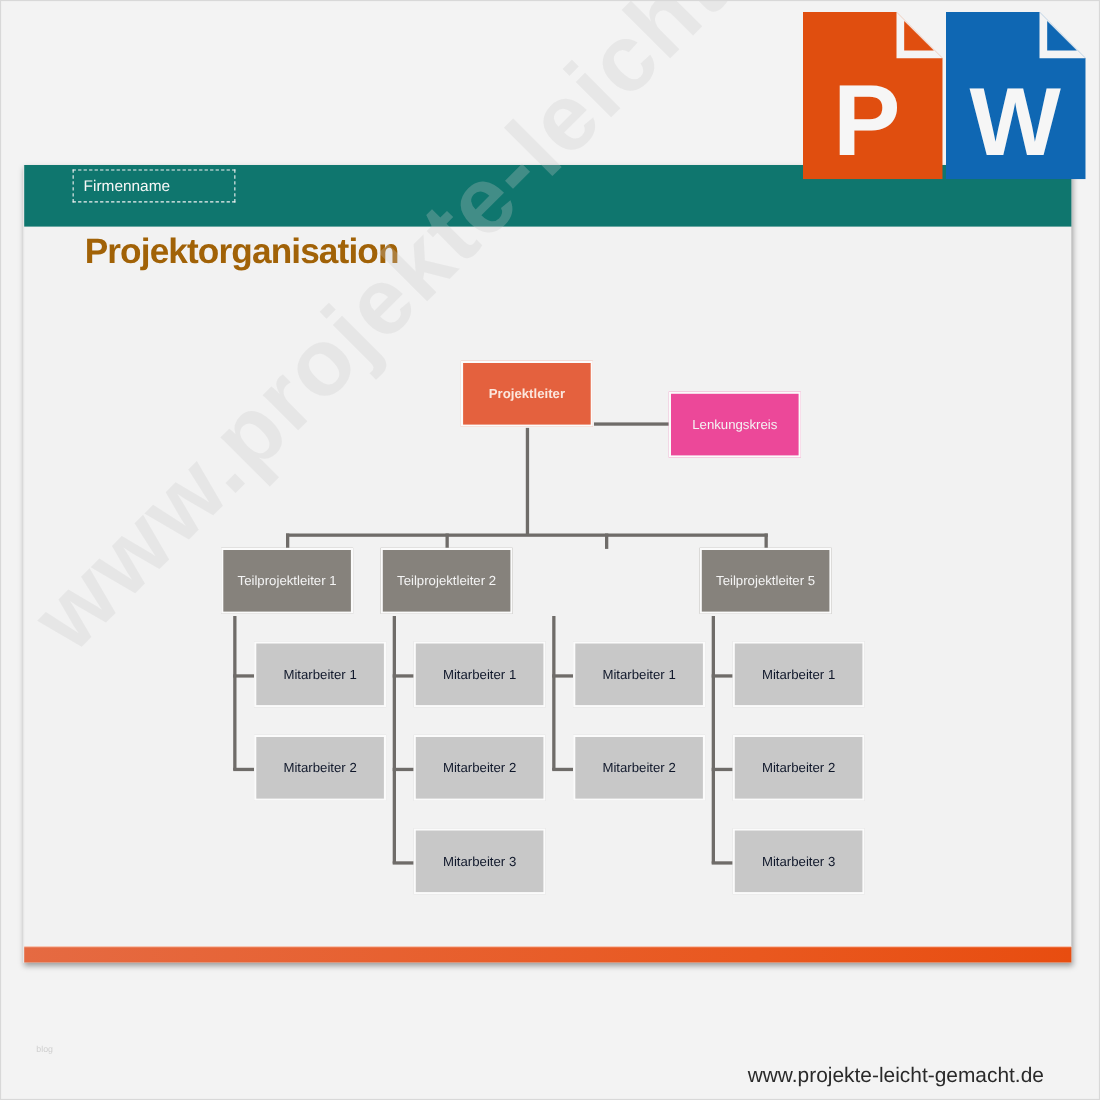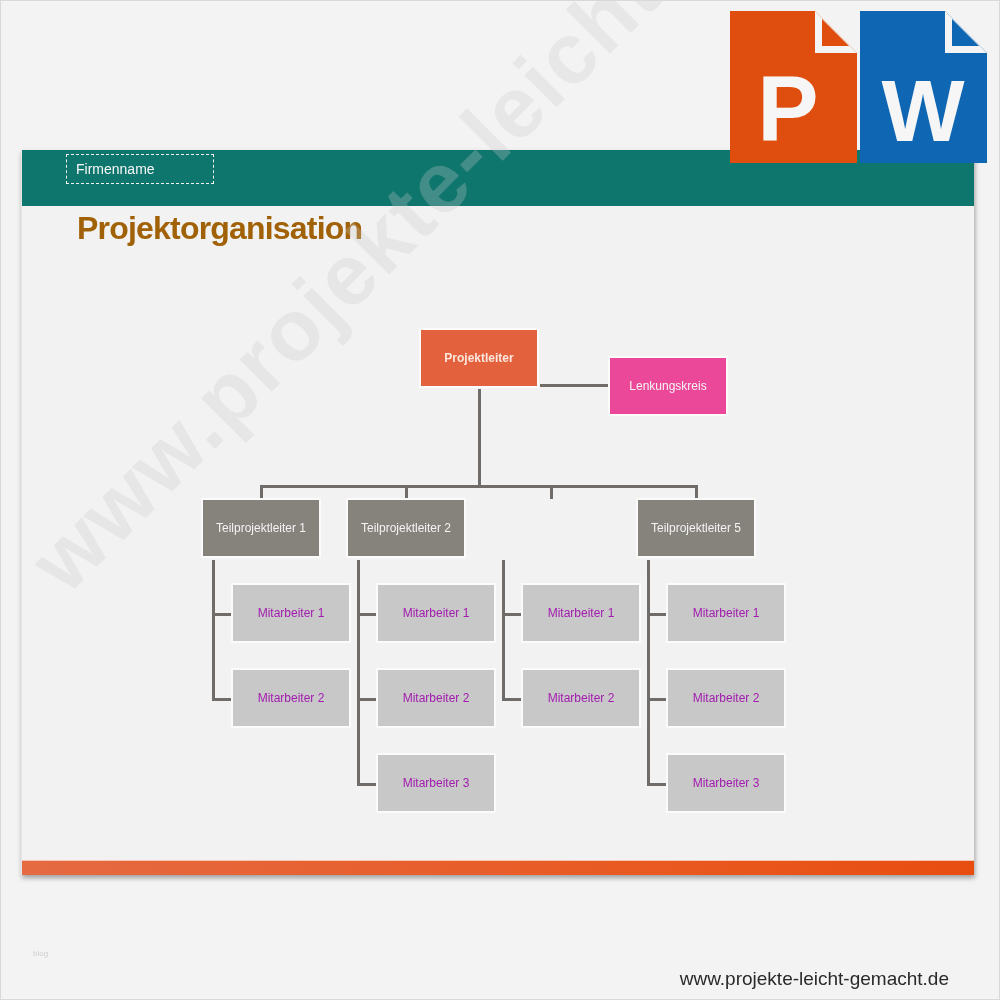--- a/index.html
+++ b/index.html
@@ -42,21 +42,21 @@
     }
     .box {
       position: absolute;
       display: flex; align-items: center; justify-content: center;
       font-size: 12px; text-align: left;
       border: 2px solid #fbfbfb;
     }
     .box.root { background: #e4613e; color: #fbe7dd; font-weight: bold; }
     .box.side { background: #ec4899; color: #f4f4f4; }
     .box.sub { background: #86827c; color: #f4f4f4; }
-    .box.member { background: #c8c8c8; color: #a21caf; }
+    .box.member { background: #c8c8c8; color: #0f172a; }
     .line { position: absolute; background: #6f6c69; }
     .watermark {
       position: absolute; left: 10px; top: 540px;
       transform-origin: left top;
       transform: rotate(-45deg);
       font-size: 86px; font-weight: bold;
       color: rgba(200,200,200,0.28);
       white-space: nowrap; pointer-events: none;
       letter-spacing: 2px;
     }

